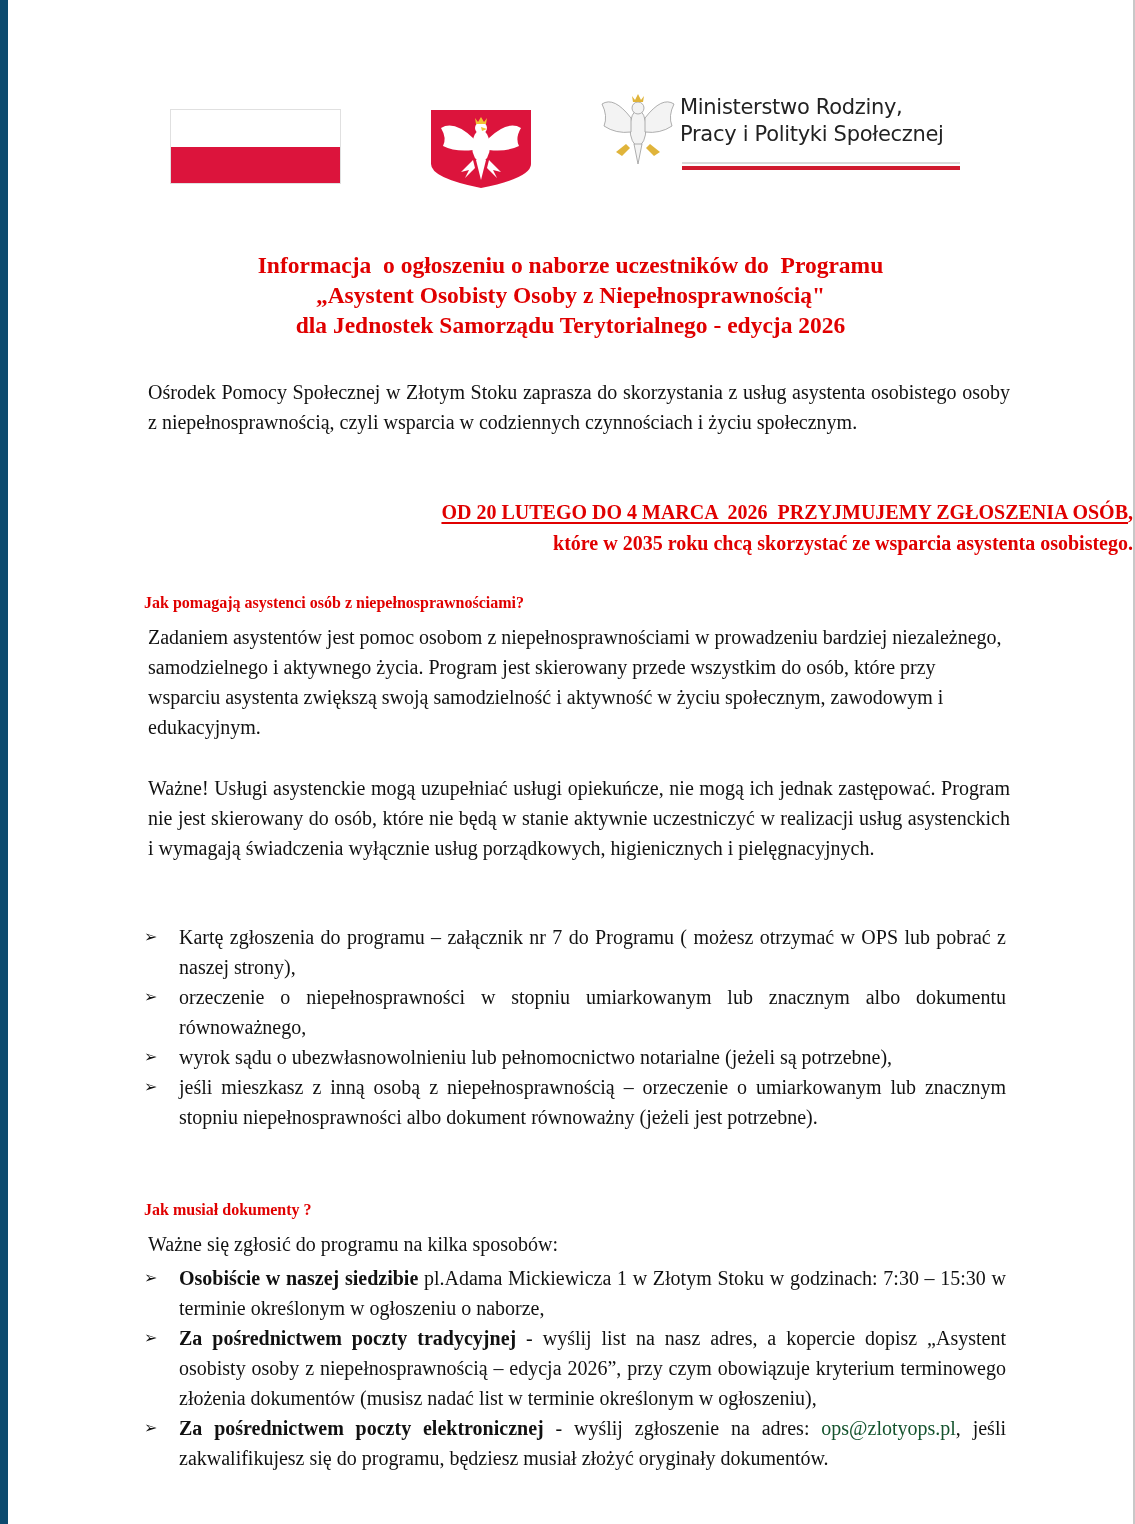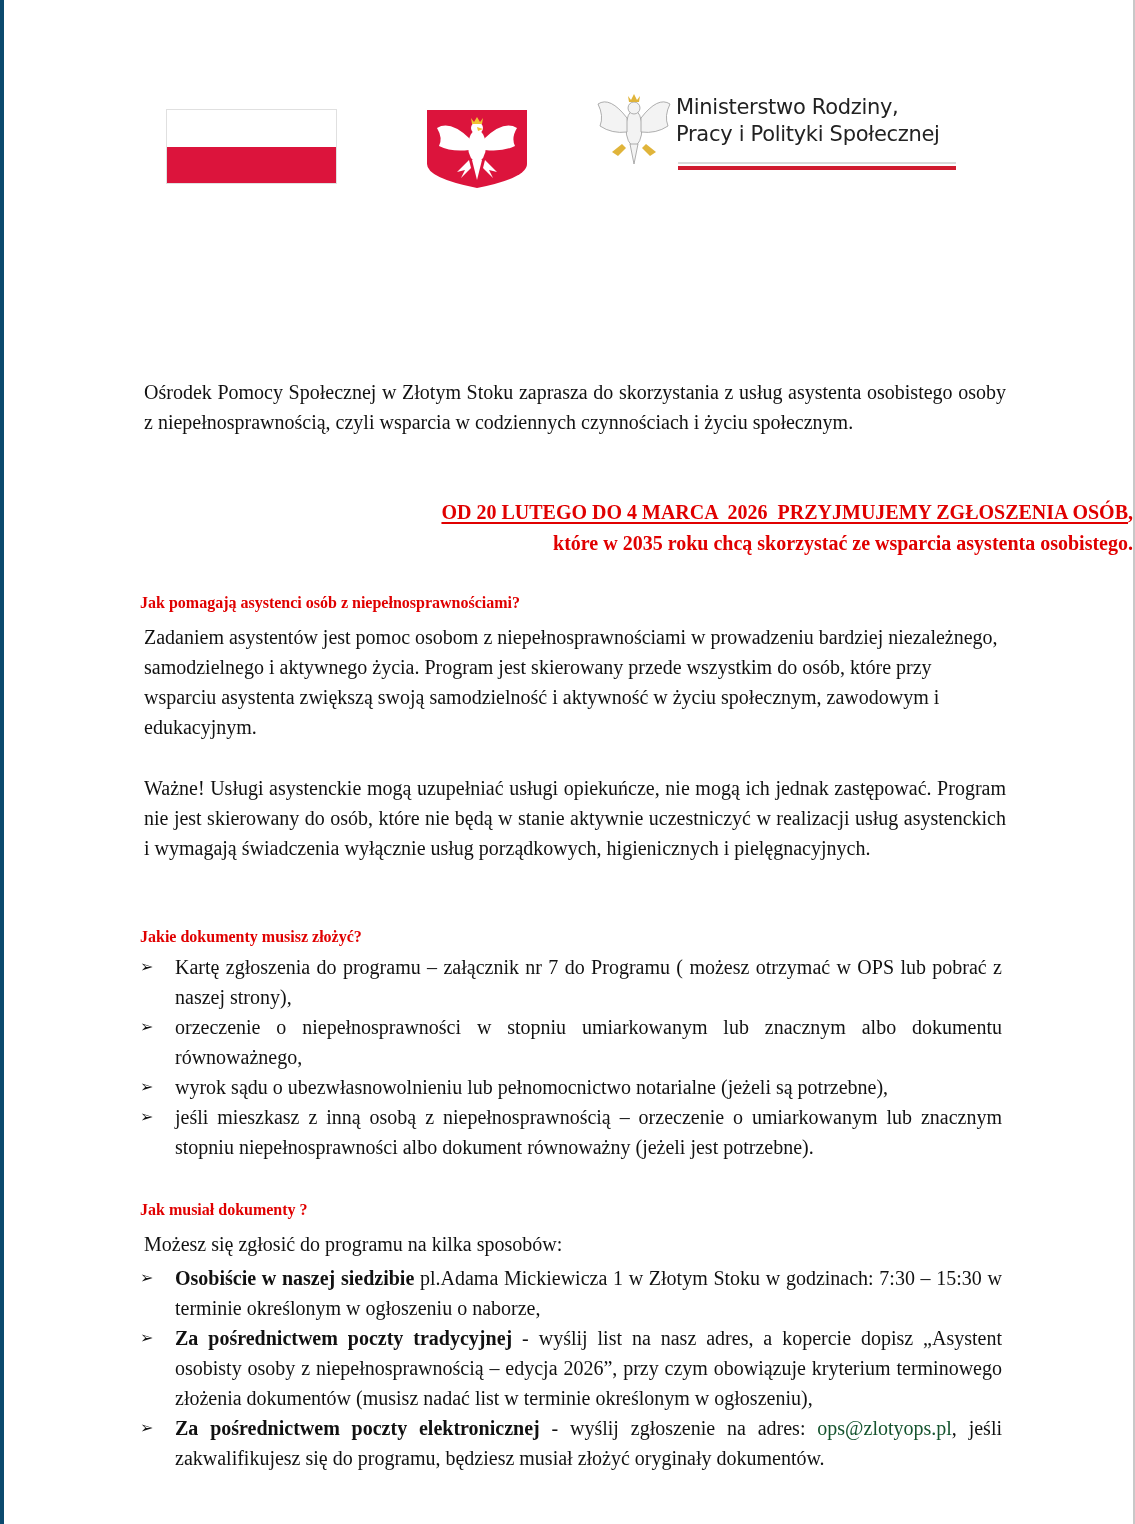--- a/index.html
+++ b/index.html
@@ -1,20 +1,20 @@
 <!DOCTYPE html>
 <html><head>
 <meta charset="utf-8">
 <style>
   html, body { margin: 0; padding: 0; background: #ffffff; }
   body { width: 1135px; height: 1524px; position: relative; overflow: hidden; }
   .page {
     position: absolute; left: 0; top: 0; width: 1135px; height: 1524px;
     box-sizing: border-box;
-    border-left: 4px solid #0c4a6e; border-right: 2px solid #c8c8c8;
+    border-left: 8px solid #0c4a6e; border-right: 2px solid #c8c8c8;
     background: #fff;
     font-family: "Liberation Serif", "DejaVu Serif", serif;
     color: #111;
   }
   .logos { position: absolute; left: 0; top: 0; width: 100%; height: 220px; }
   .flag { position: absolute; left: 162px; top: 109px; width: 171px; height: 75px; border: 1px solid #e0e0e0; box-sizing: border-box; }
   .flag .w { height: 50%; background: #fff; }
   .flag .r { height: 50%; background: #dc143c; }
   .coat { position: absolute; left: 421px; top: 108px; width: 104px; height: 80px; }
   .ministry { position: absolute; left: 590px; top: 86px; width: 370px; height: 90px; }
@@ -85,48 +85,52 @@
       </svg>
       <div class="name">
         <div>Ministerstwo Rodziny,</div>
         <div>Pracy i Polityki Społecznej</div>
       </div>
     </div>
     <div class="stripe-g"></div>
     <div class="stripe-r"></div>
   </div>
 
+  <div class="title">
+    <div>Informacja  o ogłoszeniu o naborze uczestników do  Programu</div>
+    <div>„Asystent Osobisty Osoby z Niepełnosprawnością"</div>
+    <div>dla Jednostek Samorządu Terytorialnego - edycja 2026</div>
+  </div>
 
   <p class="block intro text just">Ośrodek Pomocy Społecznej w Złotym Stoku  zaprasza do skorzystania z usług asystenta osobistego osoby z niepełnosprawnością, czyli wsparcia w codziennych czynnościach i życiu społecznym.</p>
 
   <div class="deadline">
     <div><span class="u">OD 20 LUTEGO DO 4 MARCA  2026  PRZYJMUJEMY ZGŁOSZENIA OSÓB</span><span>,</span></div>
     <div>które w 2035 roku chcą skorzystać ze wsparcia asystenta osobistego.</div>
   </div>
 
   <div class="block s1">
     <div class="heading">Jak pomagają asystenci osób z niepełnosprawnościami?</div>
     <p class="text">Zadaniem asystentów jest pomoc osobom z niepełnosprawnościami w prowadzeniu bardziej niezależnego, samodzielnego i aktywnego życia. Program jest skierowany przede wszystkim do osób, które przy wsparciu asystenta zwiększą swoją samodzielność i aktywność w życiu społecznym, zawodowym i edukacyjnym.</p>
   </div>
 
   <p class="block s2 text just">Ważne! Usługi asystenckie mogą uzupełniać usługi opiekuńcze, nie mogą ich jednak zastępować. Program nie jest  skierowany do osób, które nie będą w stanie aktywnie uczestniczyć w realizacji usług asystenckich i  wymagają świadczenia wyłącznie usług porządkowych, higienicznych i pielęgnacyjnych.</p>
 
   <div class="block s3">
-    <div class="heading">Jakie dokumenty musisz złożyć?</div>
     <ul class="arrows text">
       <li><span class="bullet">➢</span><span>Kartę zgłoszenia do programu – załącznik nr 7 do Programu ( możesz otrzymać w OPS lub pobrać z naszej strony),</span></li>
       <li><span class="bullet">➢</span><span>orzeczenie o niepełnosprawności w stopniu umiarkowanym lub znacznym albo dokumentu równoważnego,</span></li>
       <li><span class="bullet">➢</span><span>wyrok sądu o ubezwłasnowolnieniu lub pełnomocnictwo notarialne  (jeżeli są potrzebne),</span></li>
       <li><span class="bullet">➢</span><span>jeśli mieszkasz z inną osobą z niepełnosprawnością – orzeczenie o umiarkowanym lub znacznym stopniu niepełnosprawności albo dokument równoważny (jeżeli jest potrzebne).</span></li>
     </ul>
   </div>
 
   <div class="block s4">
     <div class="heading">Jak musiał dokumenty ?</div>
-    <p class="text">Możesz się zgłosić do programu na kilka sposobów:</p>
+    <p class="text">Ważne się zgłosić do programu na kilka sposobów:</p>
     <ul class="arrows text">
       <li><span class="bullet">➢</span><span class="b">Osobiście w naszej siedzibie</span><span> pl.Adama Mickiewicza 1 w Złotym Stoku w godzinach: 7:30 – 15:30  w terminie określonym w ogłoszeniu o naborze,</span></li>
       <li><span class="bullet">➢</span><span class="b">Za pośrednictwem poczty tradycyjnej</span><span> - wyślij list na nasz adres, a kopercie dopisz „Asystent osobisty osoby z niepełnosprawnością – edycja 2026”, przy czym obowiązuje kryterium terminowego złożenia dokumentów (musisz nadać list w terminie określonym w ogłoszeniu),</span></li>
       <li><span class="bullet">➢</span><span class="b">Za pośrednictwem poczty elektronicznej</span><span> - wyślij zgłoszenie na adres: </span><a class="mail">ops@zlotyops.pl</a><span>, jeśli zakwalifikujesz się do programu, będziesz musiał złożyć oryginały dokumentów.</span></li>
     </ul>
   </div>
 
 </div>
 
 </body></html>

